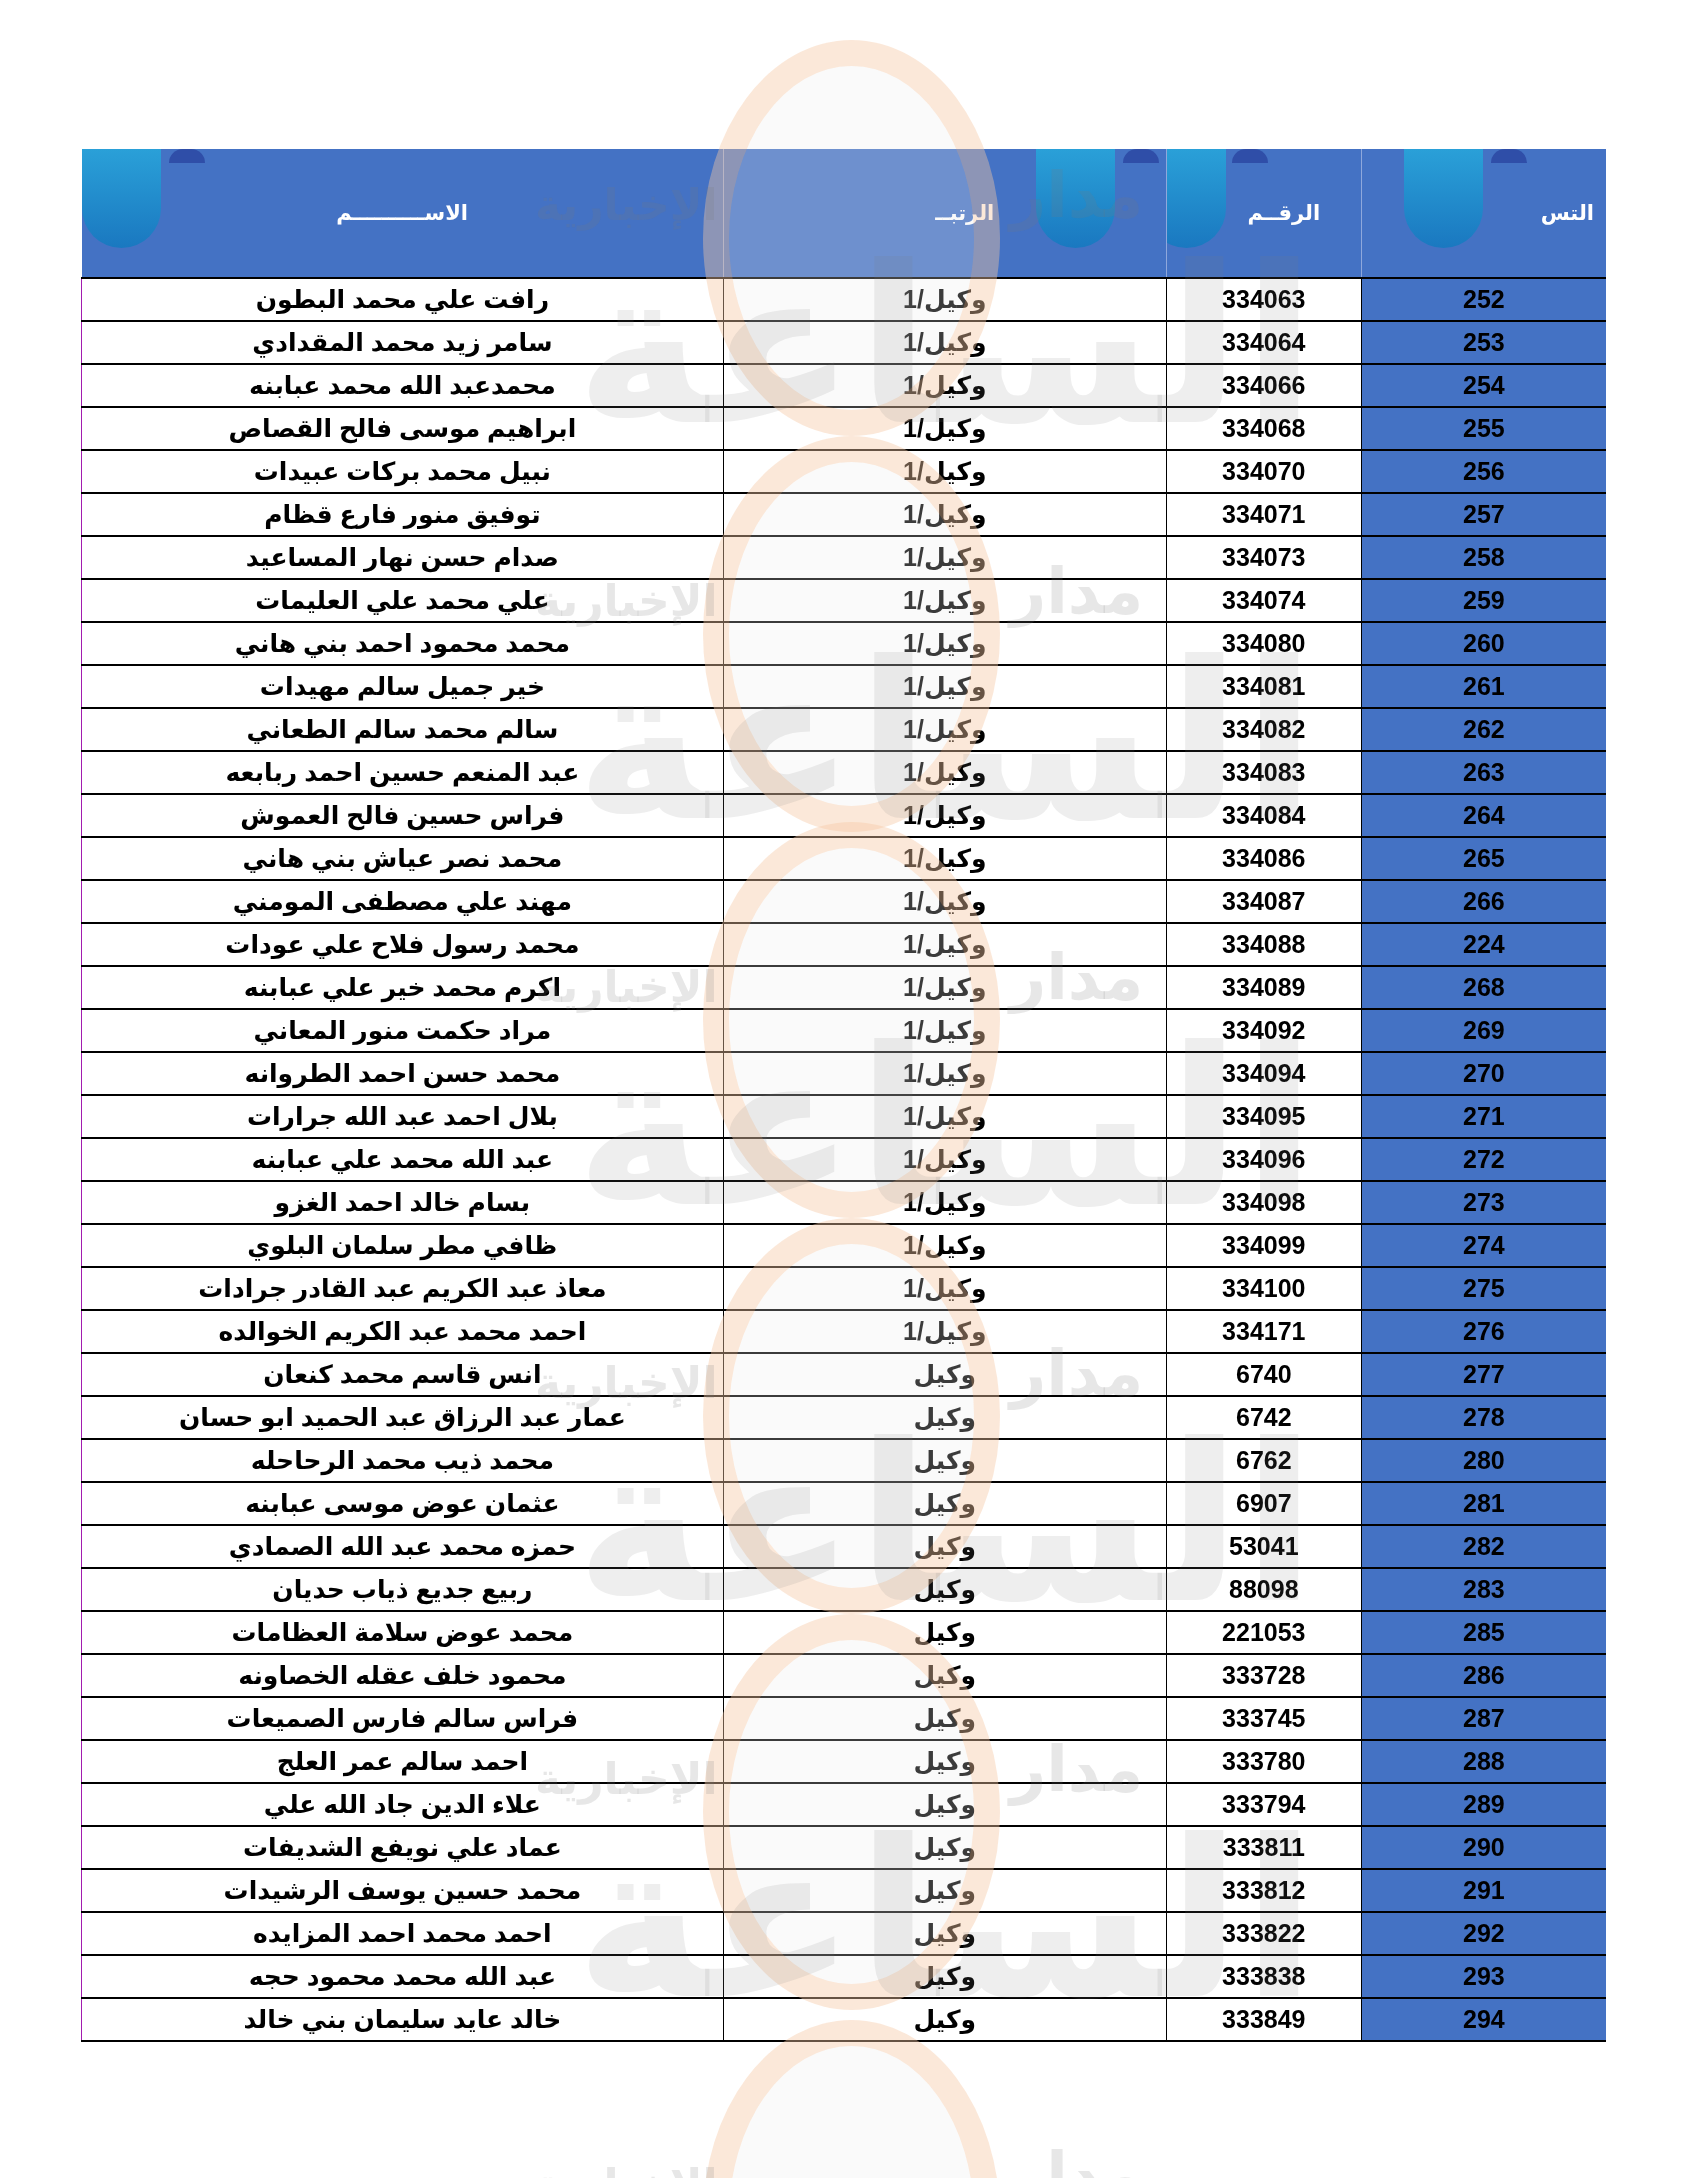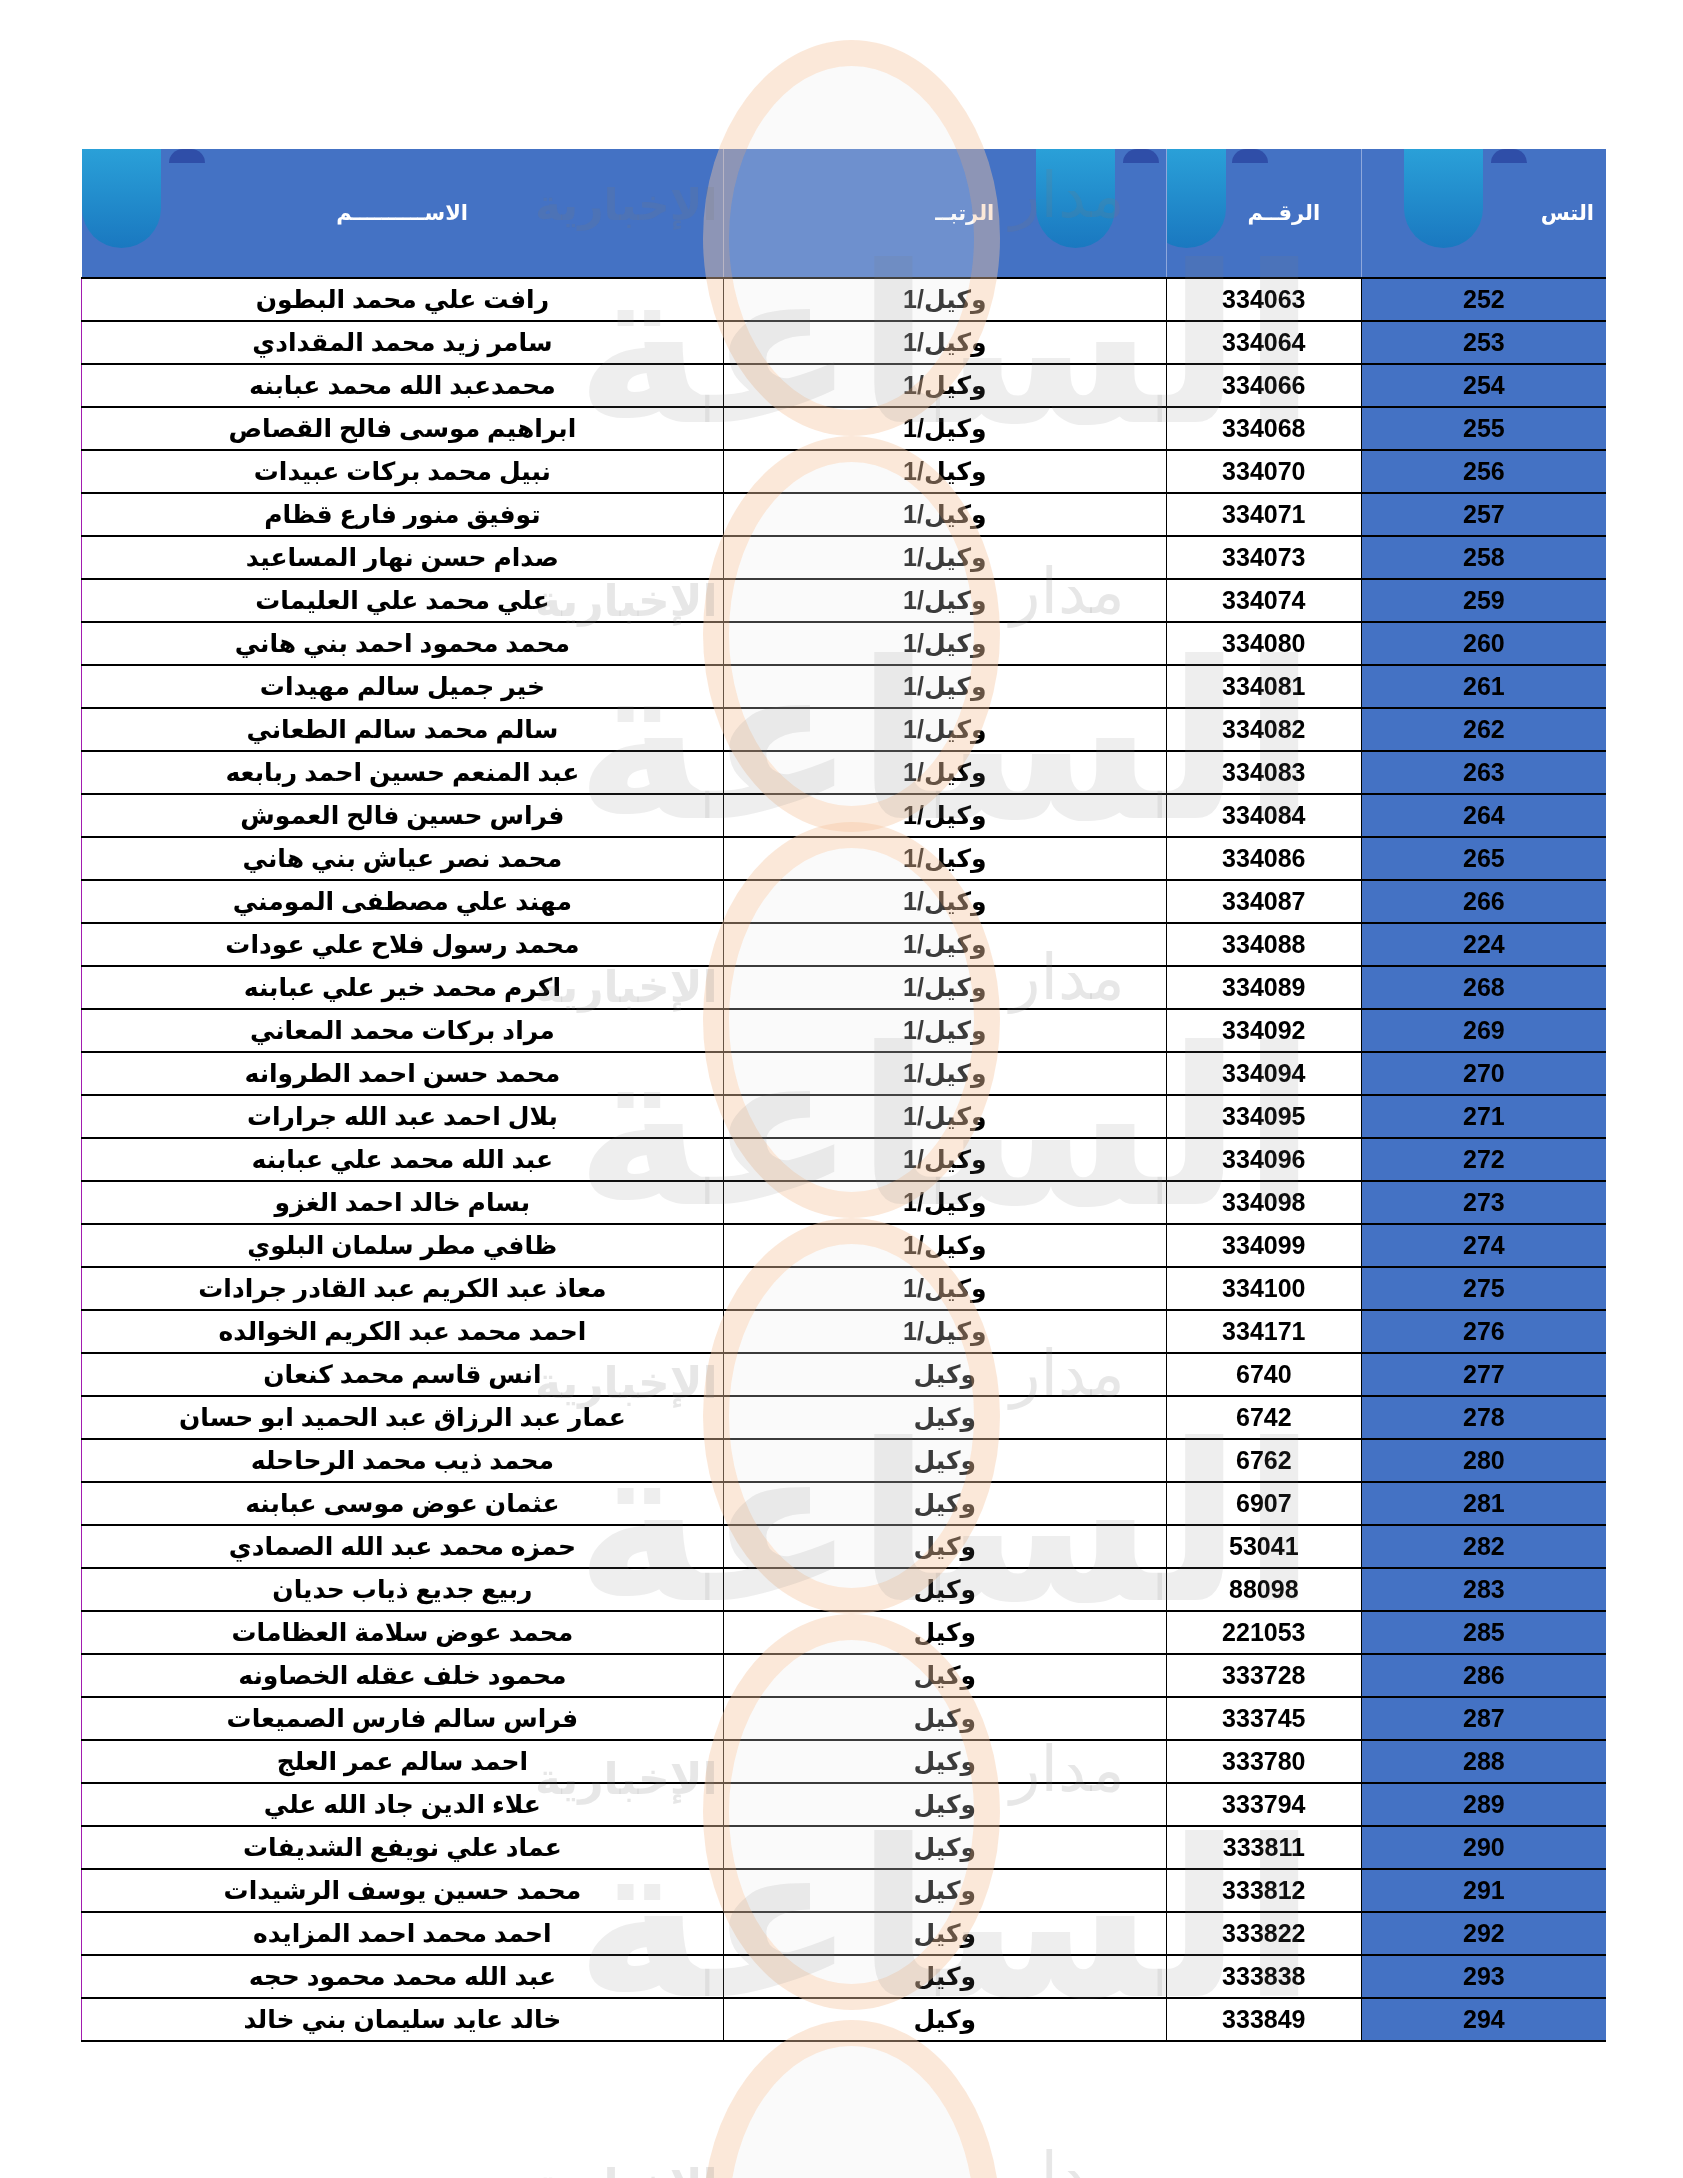--- a/index.html
+++ b/index.html
@@ -3,21 +3,21 @@
 <meta charset="utf-8">
 <style>
   html, body { margin:0; padding:0; }
   body { width:1683px; height:2178px; background:#ffffff; position:relative; overflow:hidden;
          font-family:"Liberation Sans", "DejaVu Sans", sans-serif; }
   .watermark { position:absolute; left:0; top:0; width:1683px; height:2178px; pointer-events:none; z-index:3; }
   .wm-unit { position:absolute; left:535px; width:634px; height:416px; }
   .wm-clock { position:absolute; left:168px; top:0; width:297px; height:396px; border-radius:50%;
               border:26px solid rgba(255,170,100,0.22); box-sizing:border-box; background:rgba(235,235,235,0.25); }
   .wm-text1 { position:absolute; left:0; top:139px; font-size:44px; font-weight:bold; color:rgba(120,120,120,0.18); }
-  .wm-text2 { position:absolute; left:475px; top:119px; font-size:63px; font-weight:normal; color:rgba(120,120,120,0.18); }
+  .wm-text2 { position:absolute; left:475px; top:119px; font-size:63px; font-weight:bold; color:rgba(120,120,120,0.18); }
   .wm-big { position:absolute; left:40px; top:198px; font-size:218px; font-weight:bold; color:rgba(120,120,120,0.13); line-height:1; }
 
   table.roster { position:absolute; left:81px; top:149px; width:1525px; border-collapse:collapse; direction:ltr; z-index:1; }
   table.roster th { height:104px; background:#4472c4; color:#ffffff; font-weight:bold; font-size:21px;
                     border-right:1px solid #8fa8dc; position:relative; padding:12px; text-align:center; vertical-align:middle; overflow:hidden;}
   table.roster th:last-child { border-right:none;text-align:right; }
   .tab-shape { position:absolute; left:0; top:0; width:79px; height:99px; border-radius:0 0 40px 40px;
                background:linear-gradient(180deg,#2aa0d8,#1a78c0); }
   .tab-cap { position:absolute; left:87px; top:0; width:36px; height:14px; border-radius:18px 18px 0 0; background:#2f4ea8; }
   .th-label { position:relative; z-index:2; }
@@ -153,21 +153,21 @@
         <td class="c-num">334088</td>
         <td class="c-ser">224</td>
       </tr>
       <tr>
         <td class="c-name">اكرم محمد خير علي عبابنه</td>
         <td class="c-rank">وكيل/1</td>
         <td class="c-num">334089</td>
         <td class="c-ser">268</td>
       </tr>
       <tr>
-        <td class="c-name">مراد بركات محمد المعاني</td>
+        <td class="c-name">مراد حكمت منور المعاني</td>
         <td class="c-rank">وكيل/1</td>
         <td class="c-num">334092</td>
         <td class="c-ser">269</td>
       </tr>
       <tr>
         <td class="c-name">محمد حسن احمد الطروانه</td>
         <td class="c-rank">وكيل/1</td>
         <td class="c-num">334094</td>
         <td class="c-ser">270</td>
       </tr>

